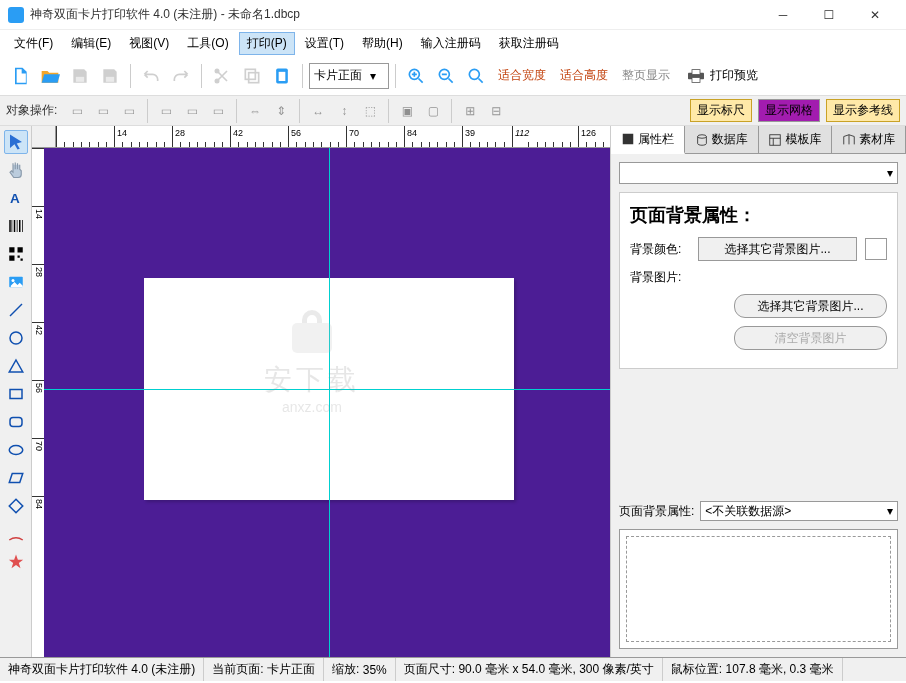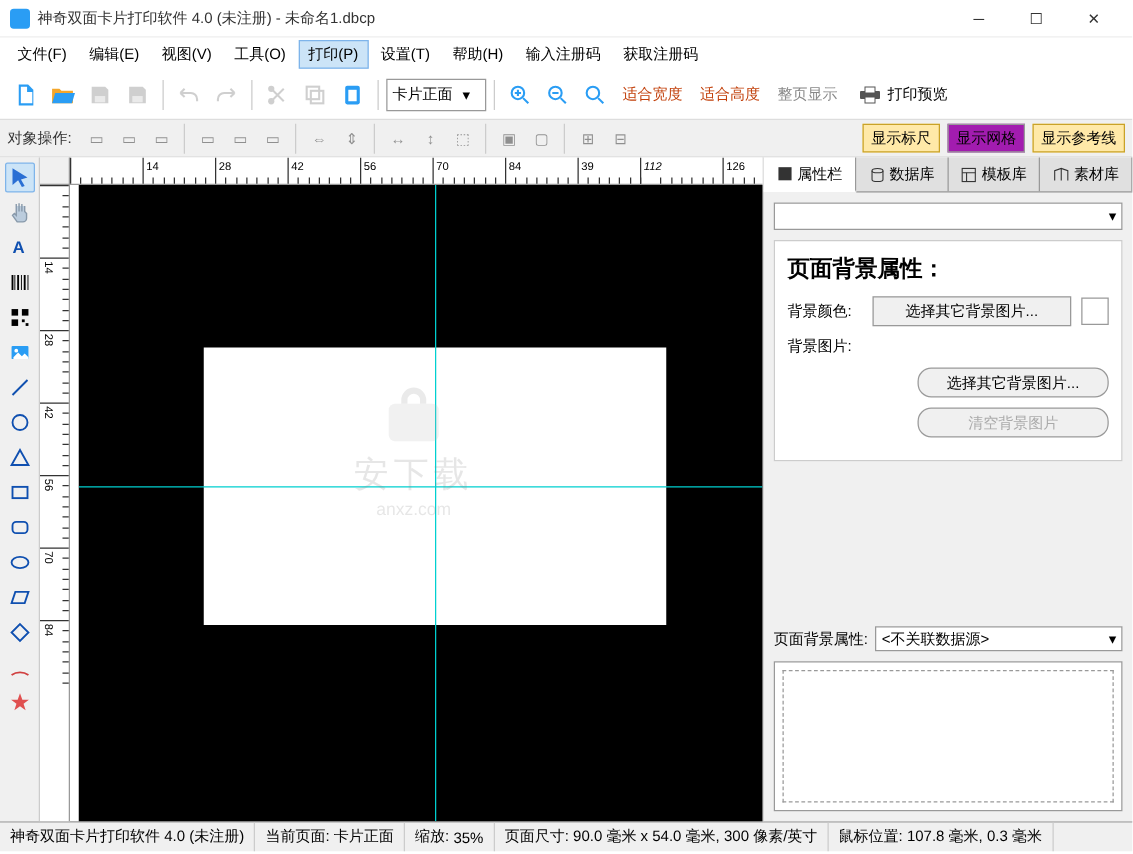--- a/index.html
+++ b/index.html
@@ -41,21 +41,21 @@
 .ruler-corner { position: absolute; left: 0; top: 0; width: 24px; height: 22px; background: #f0f0f0; border-right: 1px solid #999; border-bottom: 1px solid #999; z-index: 2; }
 .ruler-h { height: 22px; background: #fff; border-bottom: 1px solid #999; margin-left: 24px; position: relative; font-size: 9px; overflow: hidden; }
 .ruler-h .tick { position: absolute; top: 0; border-left: 1px solid #333; height: 22px; }
 .ruler-h .tick span { position: absolute; top: 2px; left: 2px; }
 .ruler-h .tick.minor { height: 6px; top: 16px; }
 .ruler-v { width: 24px; background: #fff; border-right: 1px solid #999; position: absolute; left: 0; top: 22px; bottom: 0; font-size: 9px; overflow: hidden; }
 .ruler-v .tick { position: absolute; left: 0; border-top: 1px solid #333; width: 24px; }
 .ruler-v .tick span { position: absolute; left: 2px; top: 2px; writing-mode: vertical-rl; }
 .ruler-v .tick.minor { width: 6px; left: 18px; }
 
-.canvas-view { flex: 1; margin-left: 31px; background: #000000; position: relative; overflow: hidden; }
+.canvas-view { flex: 1; margin-left: 12px; background: #4c1d95; position: relative; overflow: hidden; }
 .card { position: absolute; left: 100px; top: 130px; width: 370px; height: 222px; background: #fff; box-shadow: 2px 2px 3px rgba(0,0,0,0.2); }
 .guide-h { position: absolute; left: 0; right: 0; height: 1px; background: #00d0d0; }
 .guide-v { position: absolute; top: 0; bottom: 0; width: 1px; background: #00d0d0; }
 .watermark { position: absolute; left: 220px; top: 160px; opacity: 0.2; color: #888; text-align: center; pointer-events: none; }
 .watermark .wm1 { font-size: 28px; letter-spacing: 4px; }
 .watermark .wm2 { font-size: 14px; }
 
 .rightpanel { width: 296px; border-left: 1px solid #ccc; background: #f0f0f0; display: flex; flex-direction: column; }
 .rtabs { height: 28px; display: flex; border-bottom: 1px solid #999; background: #e0e0e0; }
 .rtab { flex: 1; display: flex; align-items: center; justify-content: center; gap: 3px; border-right: 1px solid #999; cursor: pointer; font-size: 12px; }

